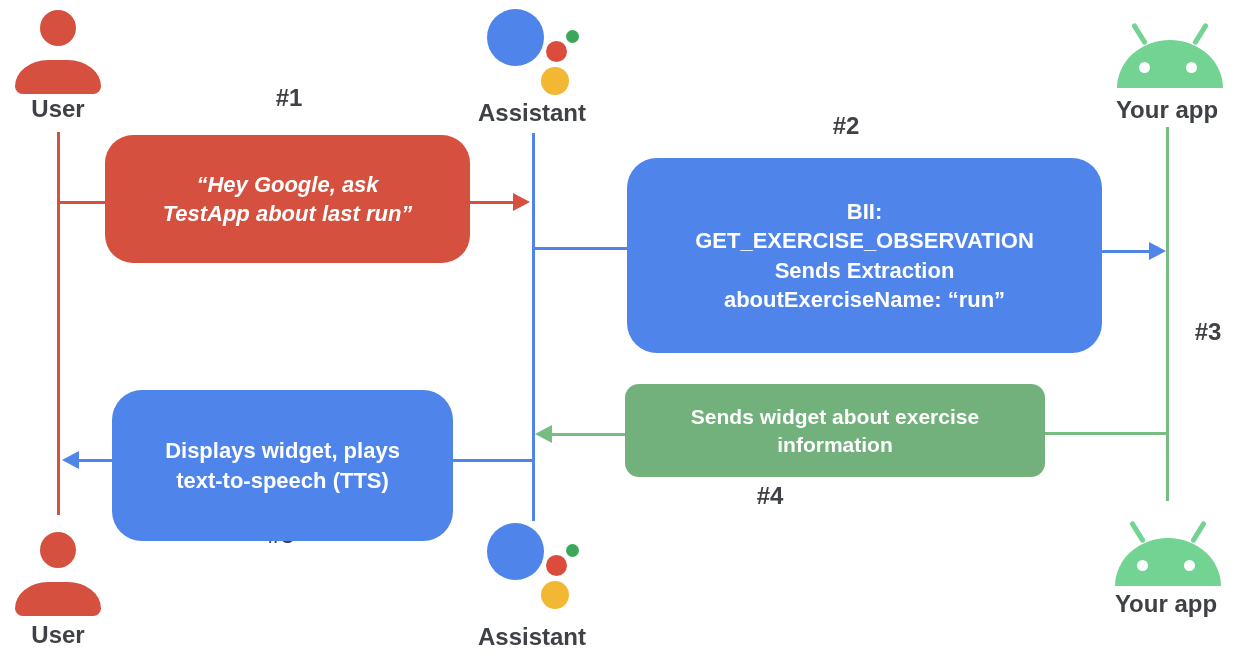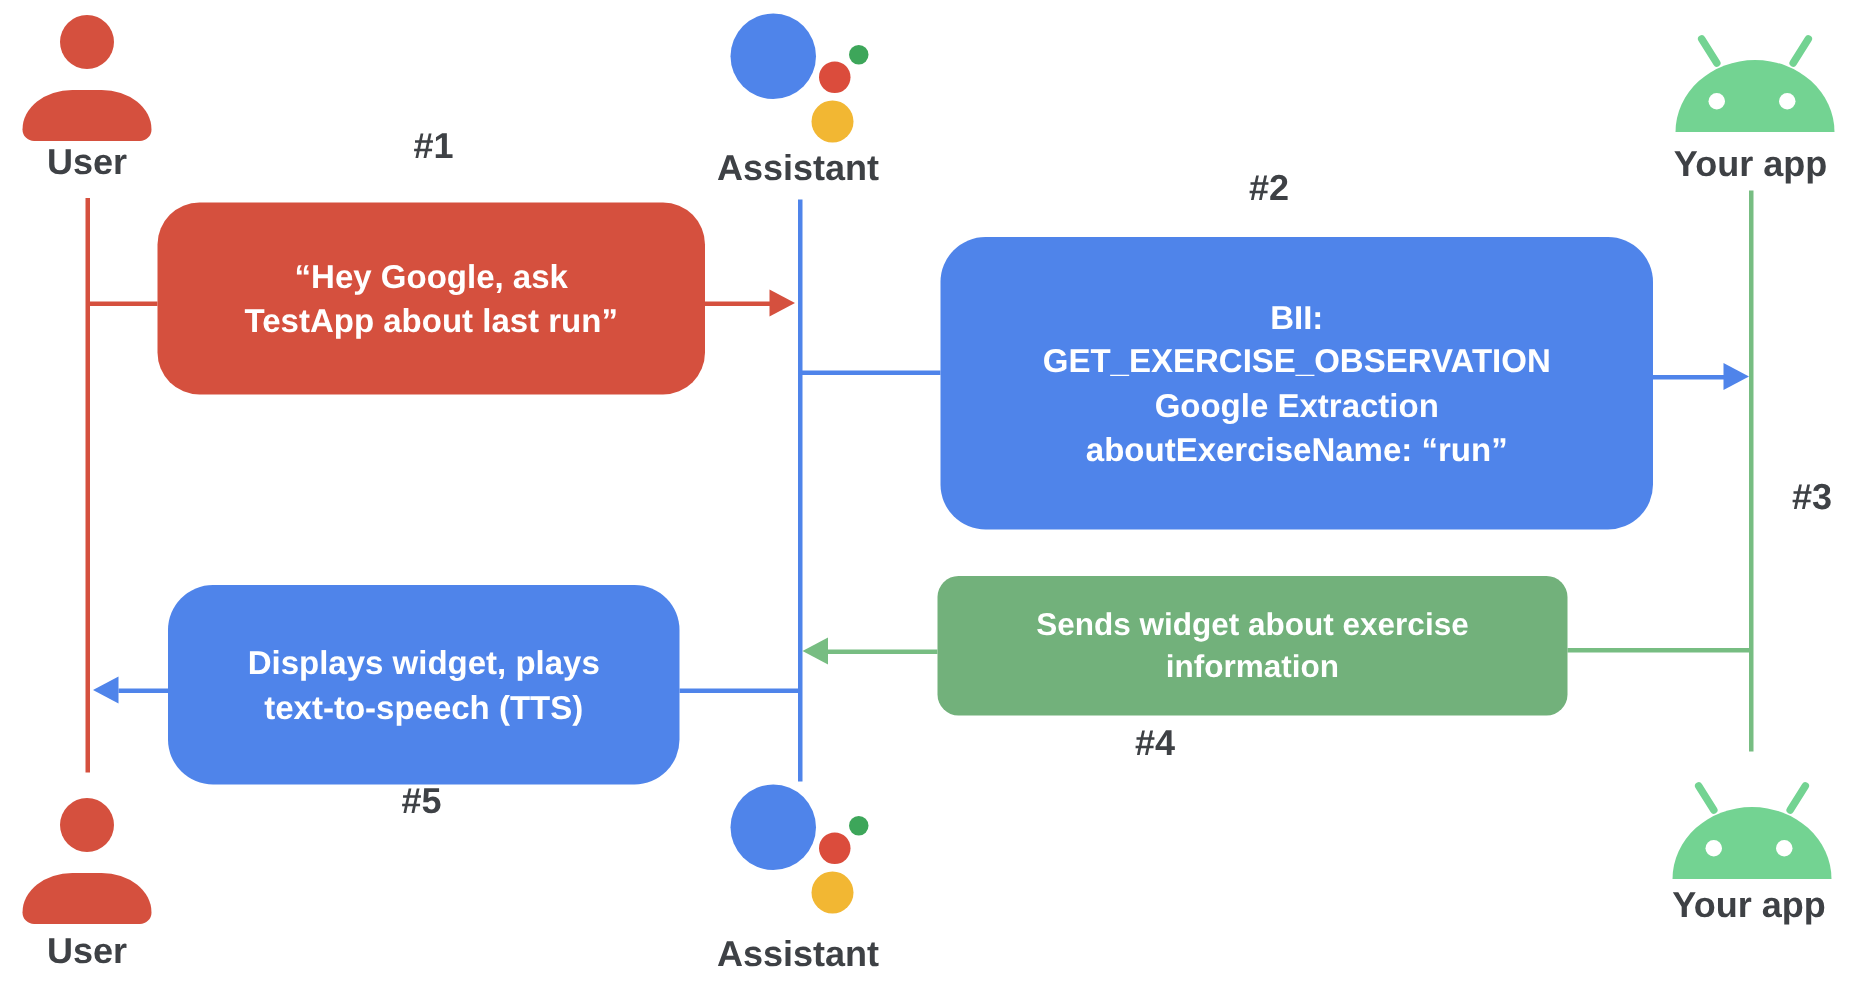--- a/index.html
+++ b/index.html
@@ -106,38 +106,38 @@
     <div class="actorlabel" style="left:1096px;top:590px;">Your app</div>
   </div>
 
   <div class="steplabel" style="left:239px;top:84px;">#1</div>
   <div class="steplabel" style="left:796px;top:112px;">#2</div>
   <div class="steplabel" style="left:1158px;top:318px;">#3</div>
   <div class="steplabel" style="left:720px;top:482px;">#4</div>
   <div class="steplabel" style="left:231px;top:521px;">#5</div>
 
   <div class="hline h-red" style="left:58px;top:201px;width:47px;"></div>
-  <div class="msgbox box-red" style="left:105px;top:135px;width:365px;height:128px;">“Hey Google, ask
+  <div class="msgbox box-red" style="left:105px;top:135px;width:365px;height:128px;font-style:italic;">“Hey Google, ask
 TestApp about last run”</div>
   <div class="hline h-red" style="left:470px;top:201px;width:45px;"></div>
   <div class="arrowhead ar-right-red" style="left:513px;top:193px;"></div>
 
   <div class="hline h-blue" style="left:533px;top:247px;width:94px;"></div>
   <div class="msgbox box-blue" style="left:627px;top:158px;width:475px;height:195px;">BII:
 GET_EXERCISE_OBSERVATION
-Google Extraction
+Sends Extraction
 aboutExerciseName: “run”</div>
   <div class="hline h-blue" style="left:1102px;top:250px;width:48px;"></div>
   <div class="arrowhead ar-right-blue" style="left:1149px;top:242px;"></div>
 
   <div class="hline h-green" style="left:1045px;top:432px;width:121px;"></div>
   <div class="msgbox box-green" style="left:625px;top:384px;width:420px;height:93px;">Sends widget about exercise
 information</div>
   <div class="hline h-green" style="left:551px;top:433px;width:74px;"></div>
   <div class="arrowhead ar-left-green" style="left:535px;top:425px;"></div>
 
   <div class="hline h-blue" style="left:453px;top:459px;width:80px;"></div>
-  <div class="msgbox box-blue" style="left:112px;top:390px;width:341px;height:133px;">Displays widget, plays
+  <div class="msgbox box-blue" style="left:112px;top:390px;width:341px;height:151px;">Displays widget, plays
 text-to-speech (TTS)</div>
   <div class="hline h-blue" style="left:79px;top:459px;width:33px;"></div>
   <div class="arrowhead ar-left-blue" style="left:62px;top:451px;"></div>
 
 </div>
 
 </body></html>

